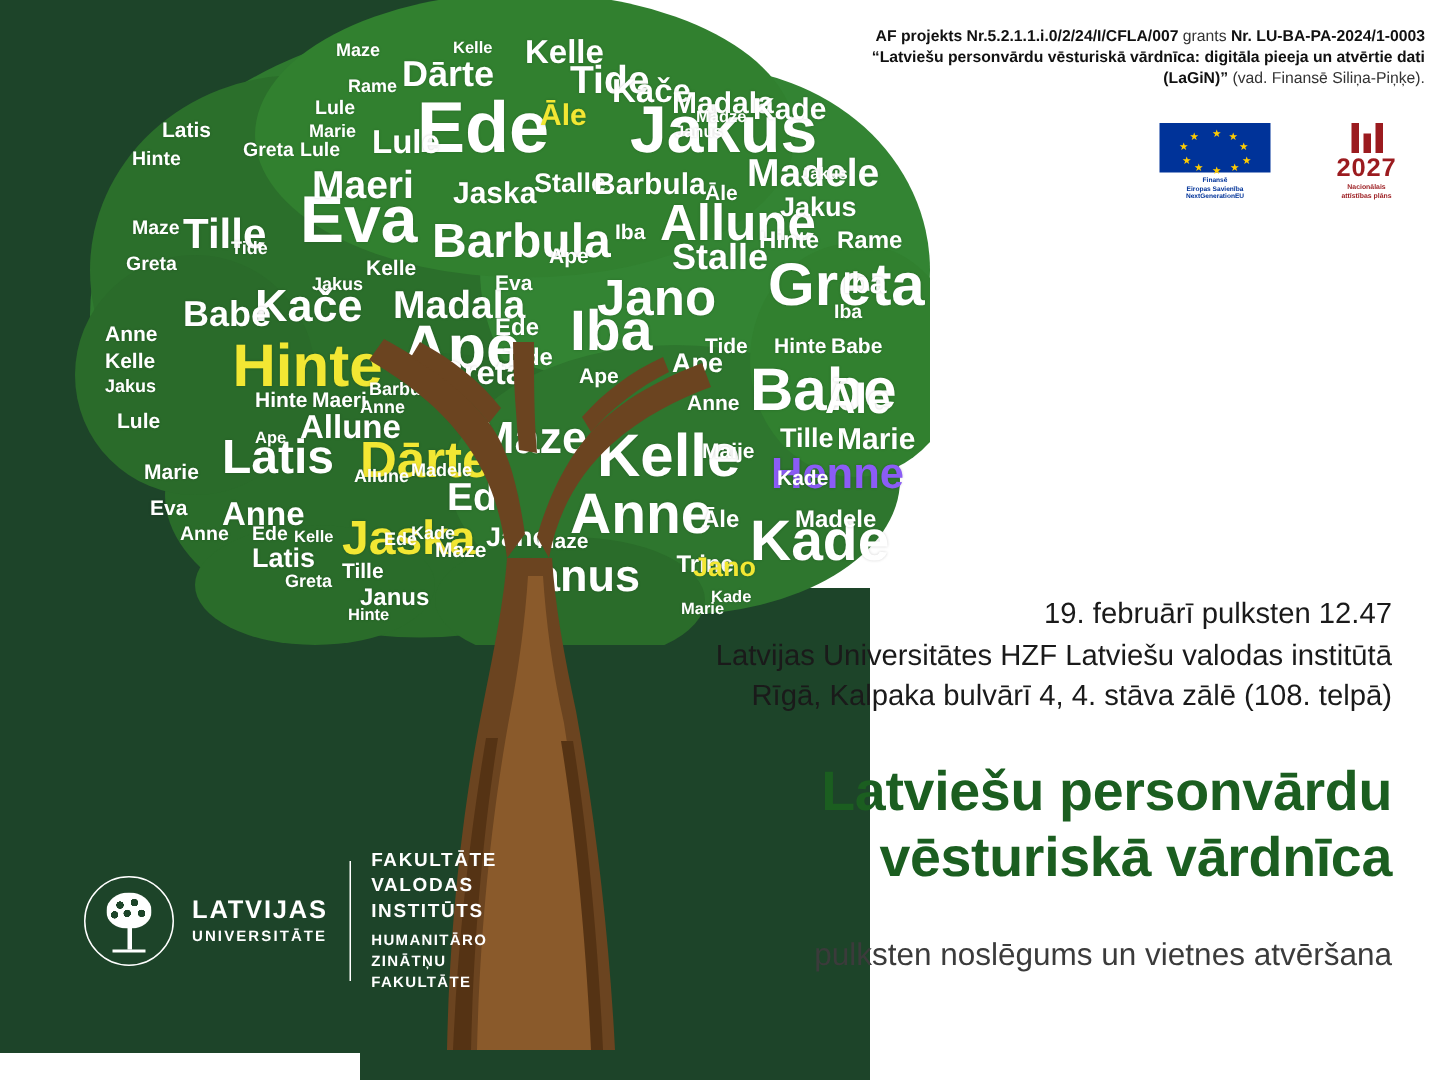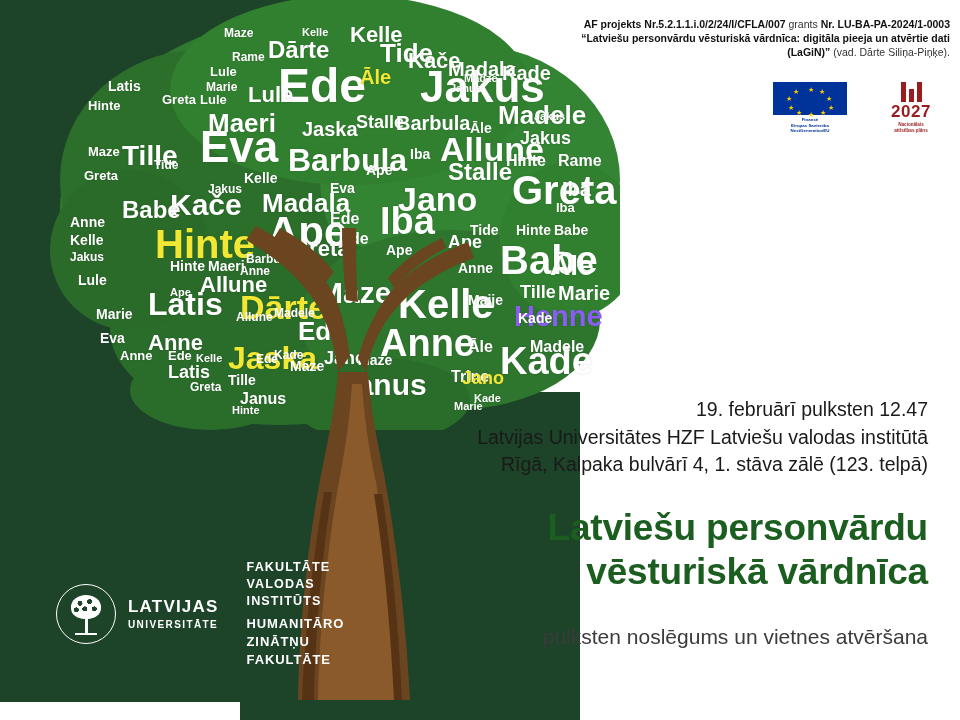--- a/index.html
+++ b/index.html
@@ -264,21 +264,21 @@
   }
   .lvi-name {
     color: #ffffff;
     font-size: 12.6px;
     font-weight: bold;
     line-height: 1.35;
     letter-spacing: 1.1px;
   }
   .lvi-sub {
     color: #ffffff;
-    font-size: 13px;
+    font-size: 10px;
     font-weight: bold;
     line-height: 1.4;
     letter-spacing: 0.9px;
     margin-top: 5px;
   }
   .lu-name {
     color: #ffffff;
     font-size: 17px;
     font-weight: bold;
     line-height: 1.2;
@@ -445,21 +445,21 @@
         <path d="M268 700 C270 610 280 530 290 476 C296 444 300 414 302 384 L312 384 C314 414 318 446 326 482 C336 546 344 622 348 700 Z"></path>
       </g>
       <g fill="#553314">
         <path d="M252 700 C256 612 266 540 274 492 L282 492 C274 542 266 614 264 700 Z"></path>
         <path d="M352 700 C348 614 340 544 332 494 L324 494 C332 544 340 614 344 700 Z"></path>
       </g>
     </svg>
   </div>
 
   <div class="credit">
-    <span>AF projekts Nr.5.2.1.1.i.0/2/24/I/CFLA/007</span><span class="light"> grants </span><span>Nr. LU-BA-PA-2024/1-0003 “Latviešu personvārdu vēsturiskā vārdnīca: digitāla pieeja un atvērtie dati (LaGiN)”</span><span class="light"> (vad. Dārte Siliņa-Piņķe).</span>
+    <span>AF projekts Nr.5.2.1.1.i.0/2/24/I/CFLA/007</span><span class="light"> grants </span><span>Nr. LU-BA-PA-2024/1-0003 “Latviešu personvārdu vēsturiskā vārdnīca: digitāla pieeja un atvērtie dati (LaGiN)”</span><span class="light"> (vad. Finansē Siliņa-Piņķe).</span>
   </div>
 
   <div class="logos">
     <div class="eu-logo">
       <div class="eu-flag">
         <span class="eu-star" style="left:35px;top:4px;">★</span>
         <span class="eu-star" style="left:46px;top:6px;">★</span>
         <span class="eu-star" style="left:53px;top:13px;">★</span>
         <span class="eu-star" style="left:55px;top:22px;">★</span>
         <span class="eu-star" style="left:47px;top:27px;">★</span>
@@ -485,21 +485,21 @@
       <div class="rec-caption">
         <div>Nacionālais</div>
         <div>attīstības plāns</div>
       </div>
     </div>
   </div>
 
   <div class="event-info">
     <div>19. februārī pulksten 12.47</div>
     <div>Latvijas Universitātes HZF Latviešu valodas institūtā</div>
-    <div>Rīgā, Kalpaka bulvārī 4, 1. stāva zālē (123. telpā)</div>
+    <div>Rīgā, Kalpaka bulvārī 4, 4. stāva zālē (108. telpā)</div>
   </div>
 
   <div class="title-main">
     <div>Latviešu personvārdu</div>
     <div>vēsturiskā vārdnīca</div>
   </div>
 
   <div class="subtitle">pulksten noslēgums un vietnes atvēršana</div>
 
   <div class="lu-logo">

